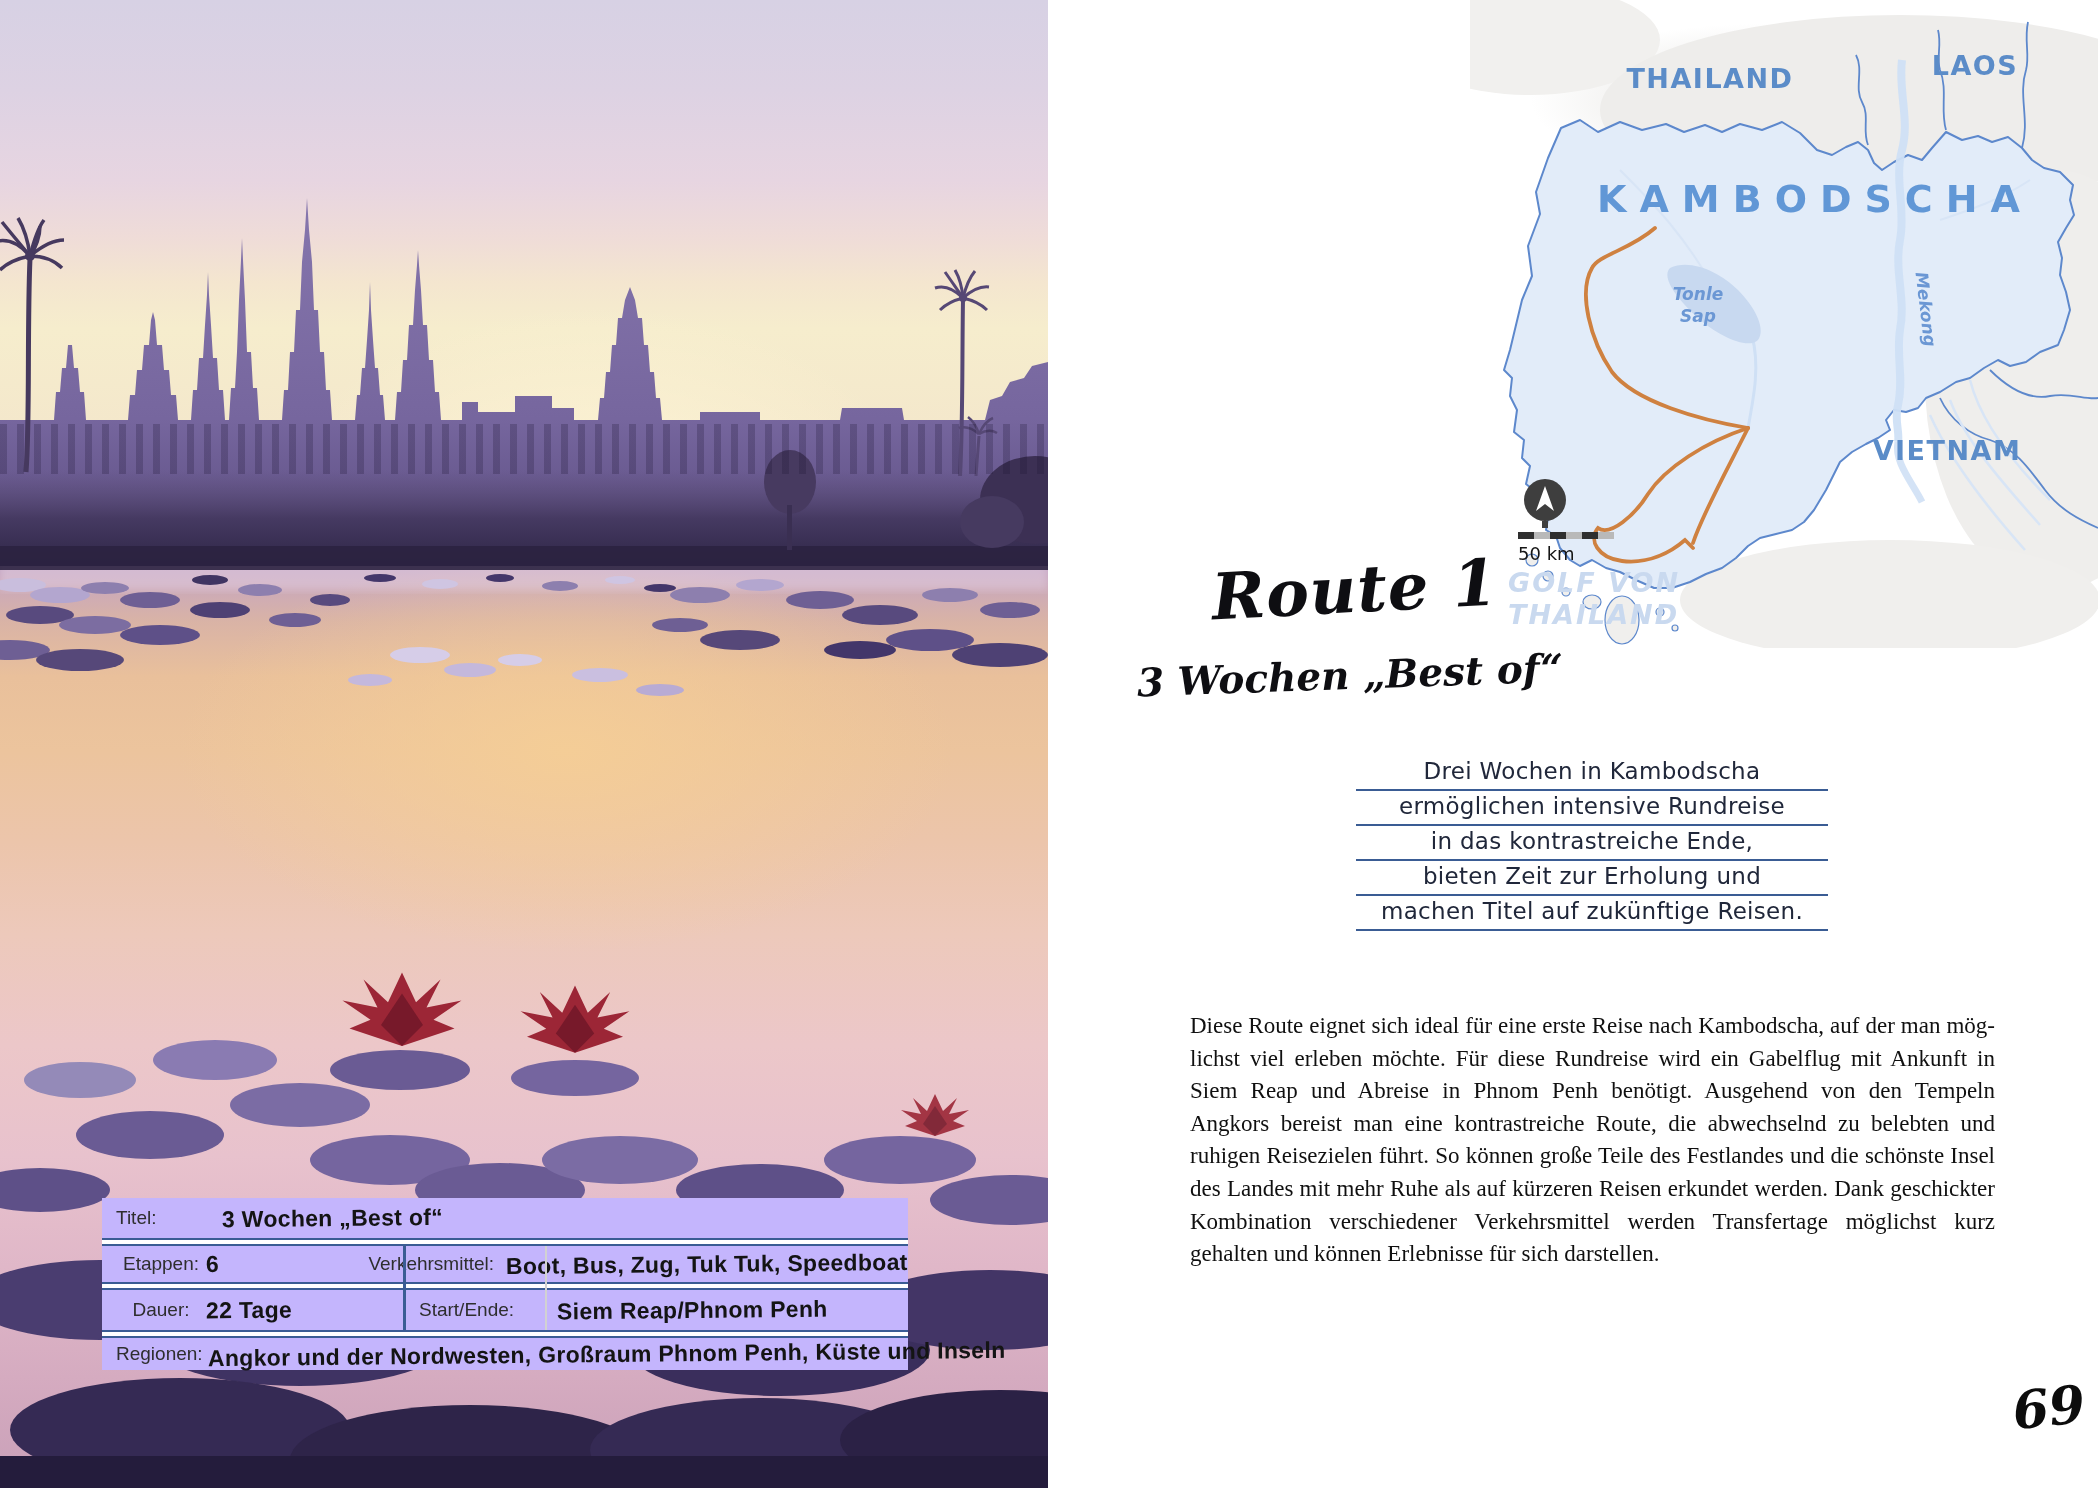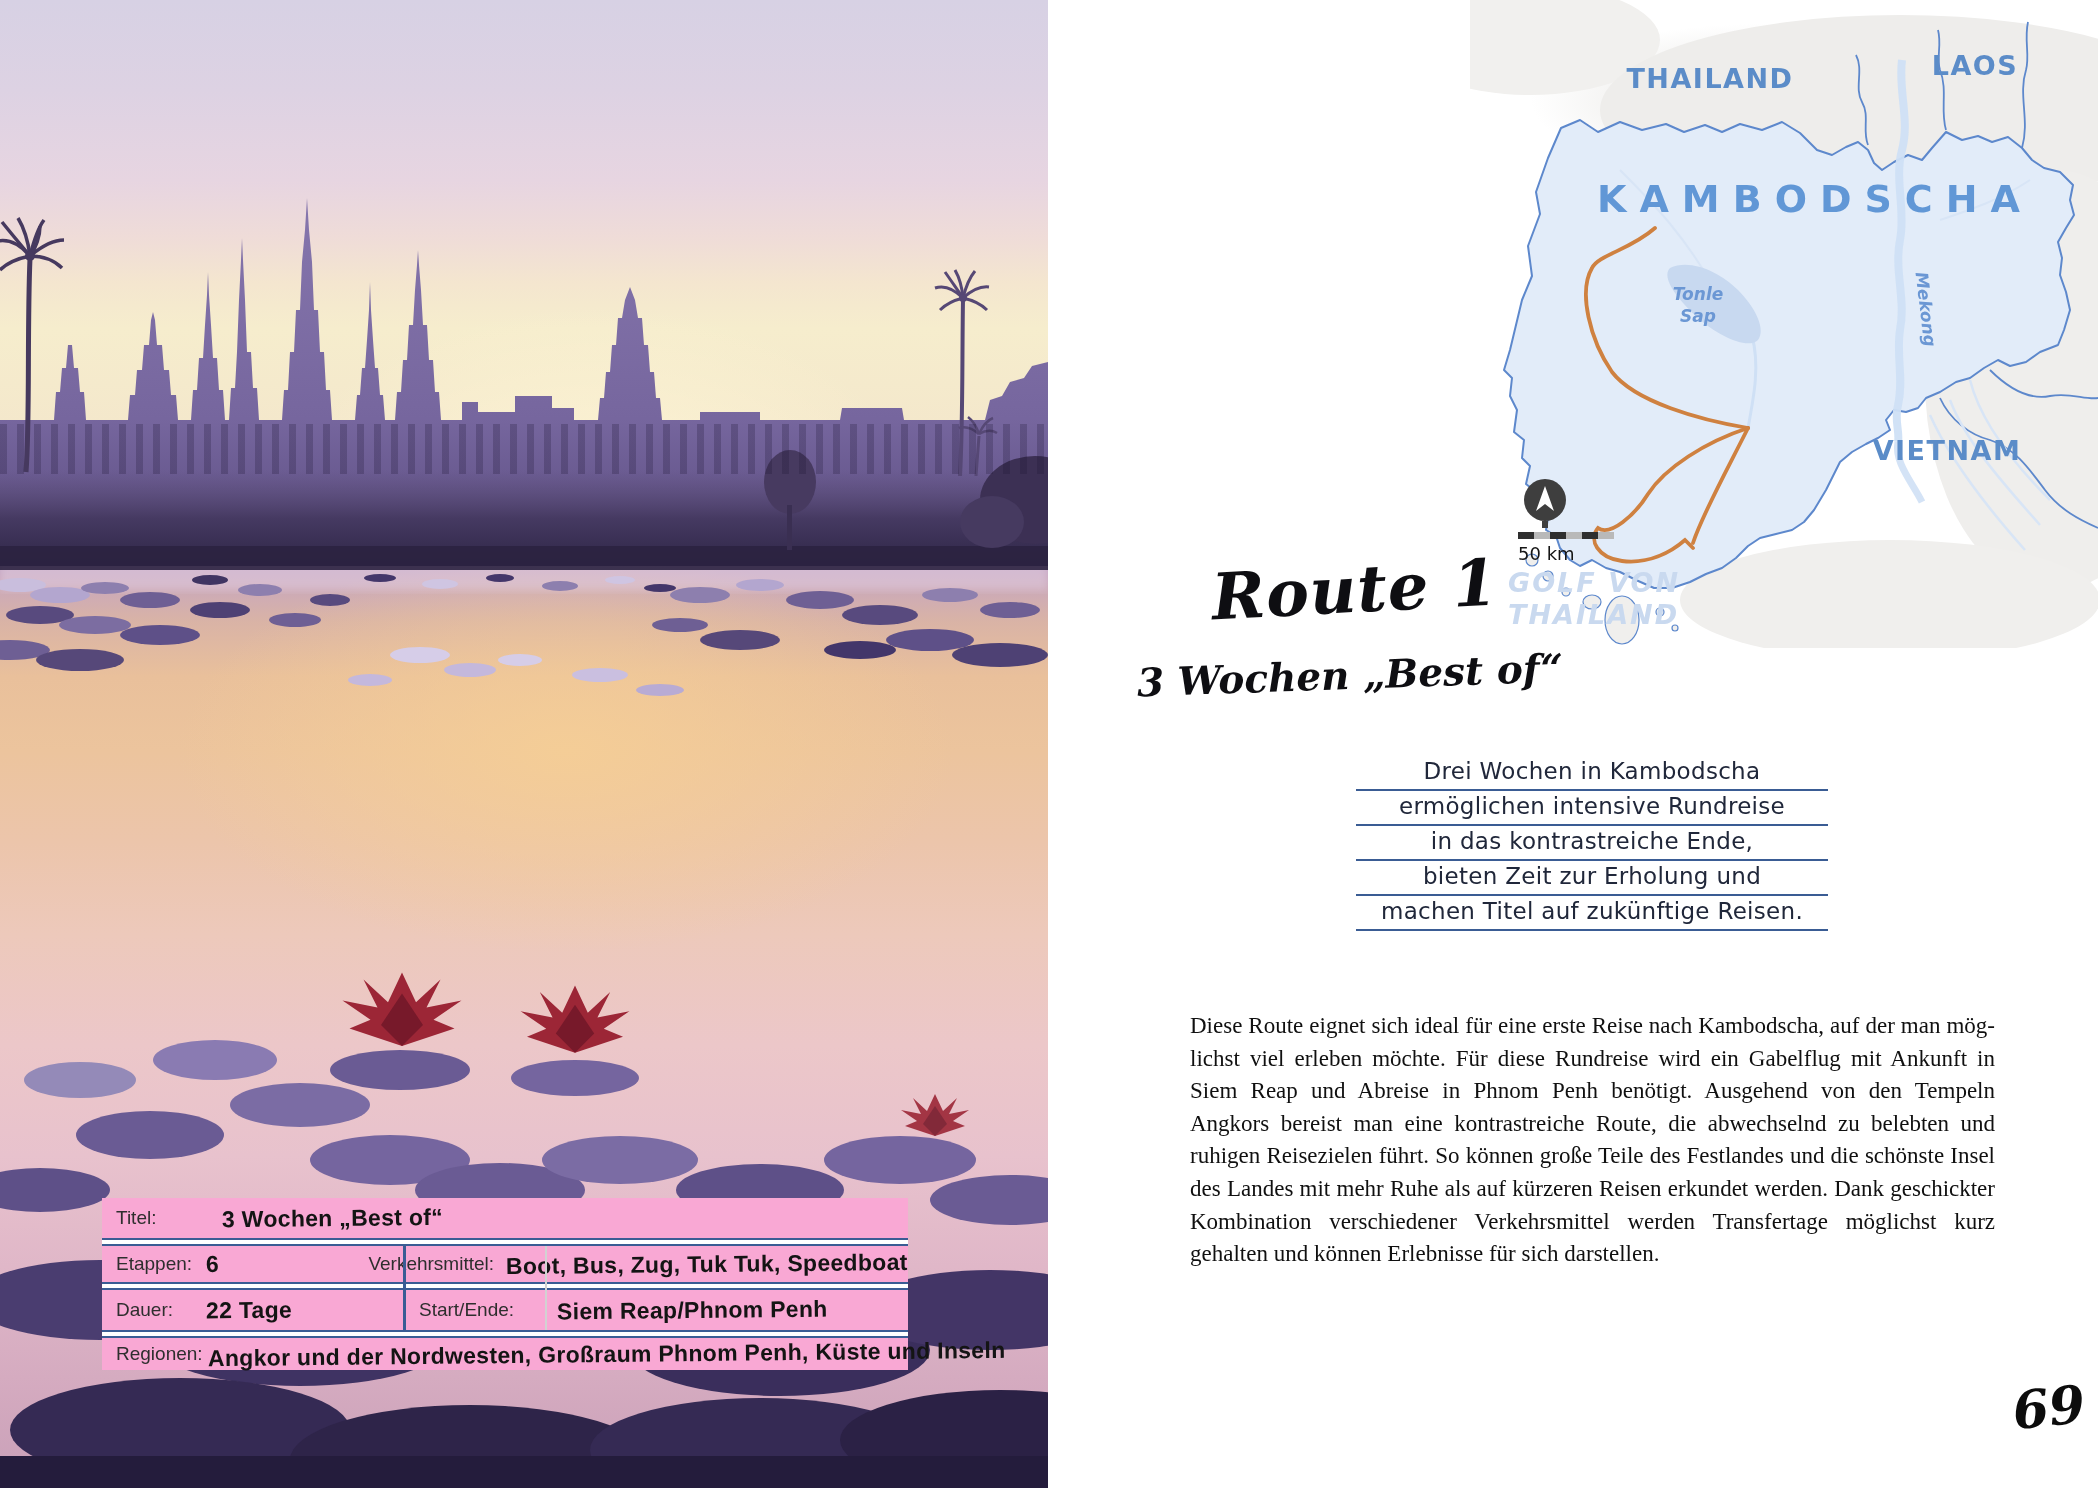--- a/index.html
+++ b/index.html
@@ -15,30 +15,30 @@
   .water{position:absolute;left:0;top:566px;width:1048px;height:922px;
     background:
       radial-gradient(ellipse 520px 270px at 54% 20%, rgba(245,206,150,.9), rgba(245,206,150,0) 75%),
       linear-gradient(180deg,#c2a3c4 0%,#d9b3a6 6%,#e9c09b 12%,#ecc49d 20%,#ecc5ab 30%,#edc9bb 40%,#ecc7c9 52%,#e8c2cd 64%,#e0b7c8 76%,#d5abc0 88%,#c9a0b8 100%);}
   .colonnade{position:absolute;left:0;top:424px;width:1048px;height:50px;opacity:.55;
     background:repeating-linear-gradient(90deg, rgba(28,20,50,.45) 0 7px, rgba(0,0,0,0) 7px 17px);}
   .photo-art{position:absolute;left:0;top:0;width:1048px;height:1488px;}
 
   
   .info-table{position:absolute;left:102px;top:1198px;width:806px;z-index:5;}
-  .t-row{background:#f9a8d4;display:flex;align-items:center;}
+  .t-row{background:#c4b5fd;display:flex;align-items:center;}
   .r1{height:40px;} .r2{height:36px;} .r3{height:40px;} .r4{height:32px;}
   .t-sep{height:4px;background:#fff;border-top:2.5px solid #3a5c94;border-bottom:2.5px solid #3a5c94;}
   .t-label{font-size:19px;color:#2e2e2e;padding-left:14px;white-space:nowrap;}
   .r1 .t-label,.r4 .t-label{width:92px;flex:0 0 auto;}
   .t-value{font-size:23px;color:#141414;font-weight:600;white-space:nowrap;
            transform:rotate(-0.6deg);letter-spacing:.3px;}
   .r1 .t-value{margin-left:14px;}
   .t-mid{position:relative;}
-  .cell-l{width:301px;display:flex;align-items:center;}
+  .cell-l{width:301px;display:flex;align-items:center;text-align:center;}
   .cell-l .t-label{width:90px;flex:0 0 auto;}
   .cell-r{flex:1;display:flex;align-items:center;padding-left:16px;}
   .cell-r .t-label{padding-left:0;width:138px;flex:0 0 auto;}
   .t-vline{position:absolute;left:301px;top:0;bottom:0;width:3px;background:#3a5c94;z-index:2;}
   .t-vline2{position:absolute;left:443px;top:0;bottom:0;width:2px;background:#d2d2d2;z-index:1;}
 
   
   .map-shadow{position:absolute;left:1048px;top:0;width:1050px;height:720px;pointer-events:none;
     background:
       radial-gradient(ellipse 330px 110px at 68% 14%, rgba(196,193,186,.5), rgba(196,193,186,0) 70%),

